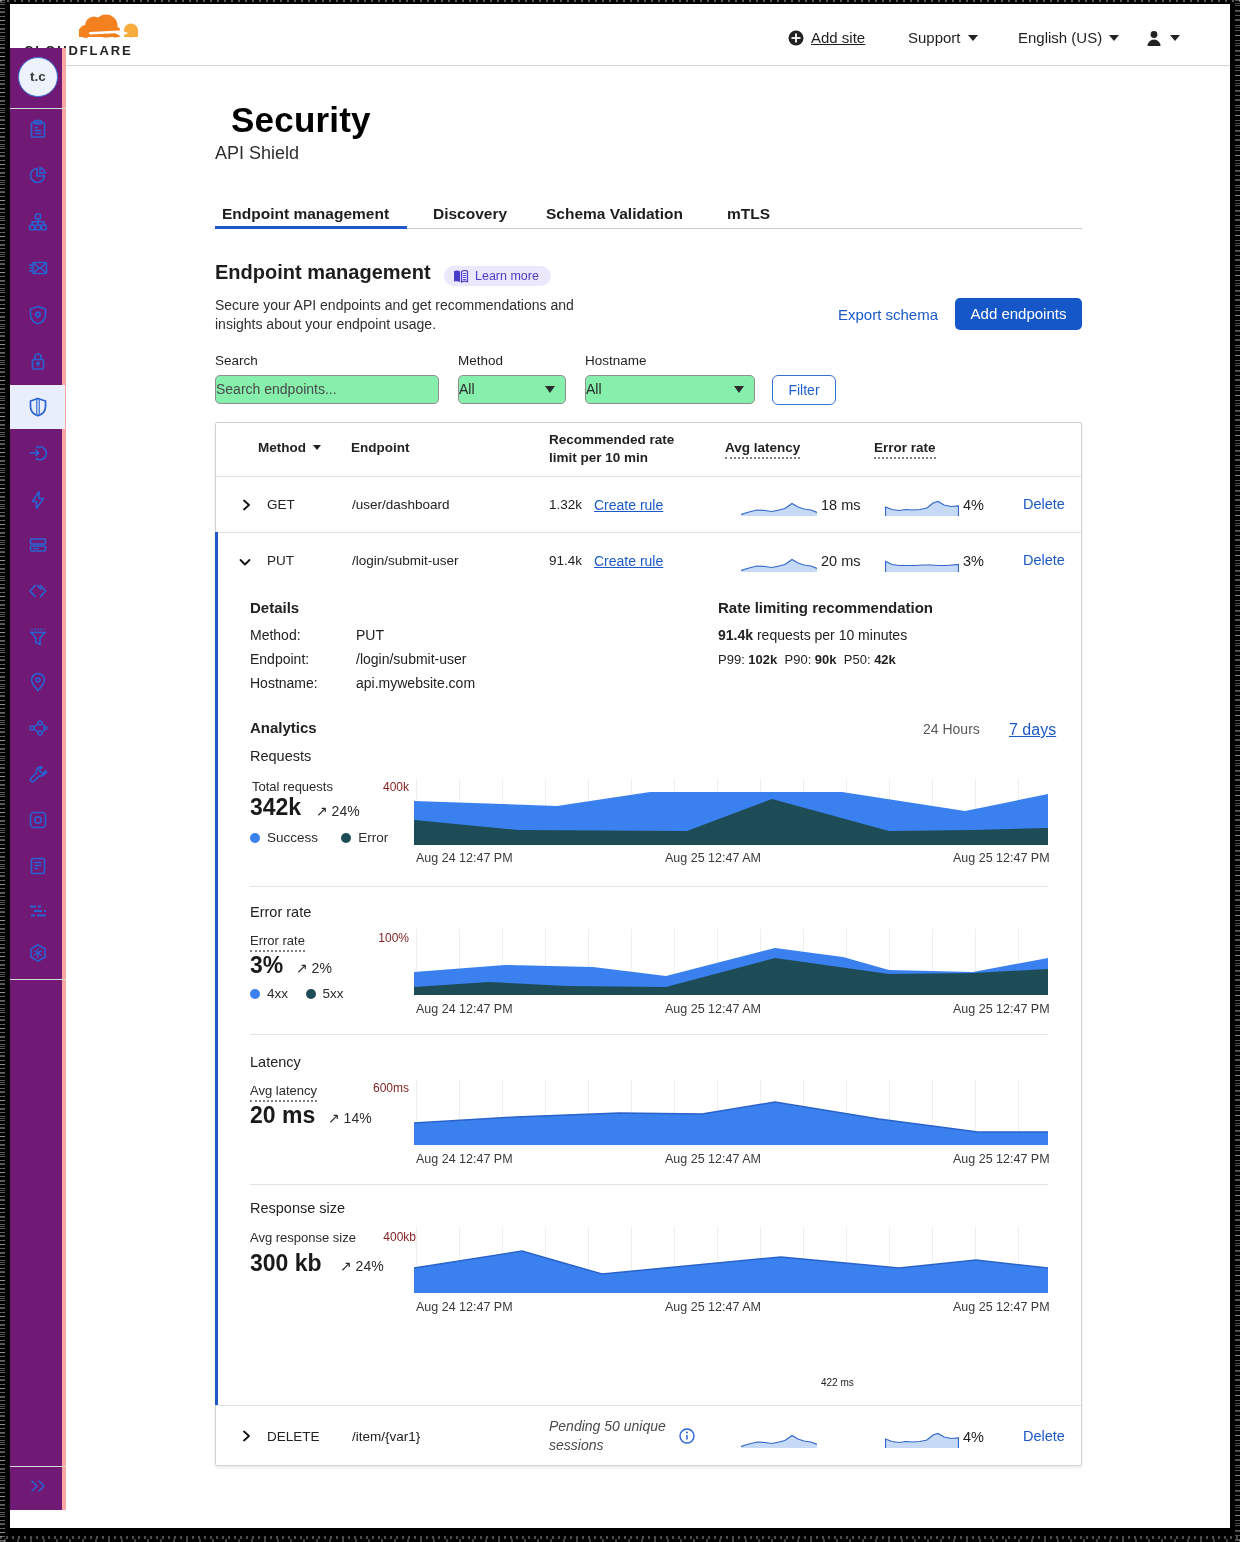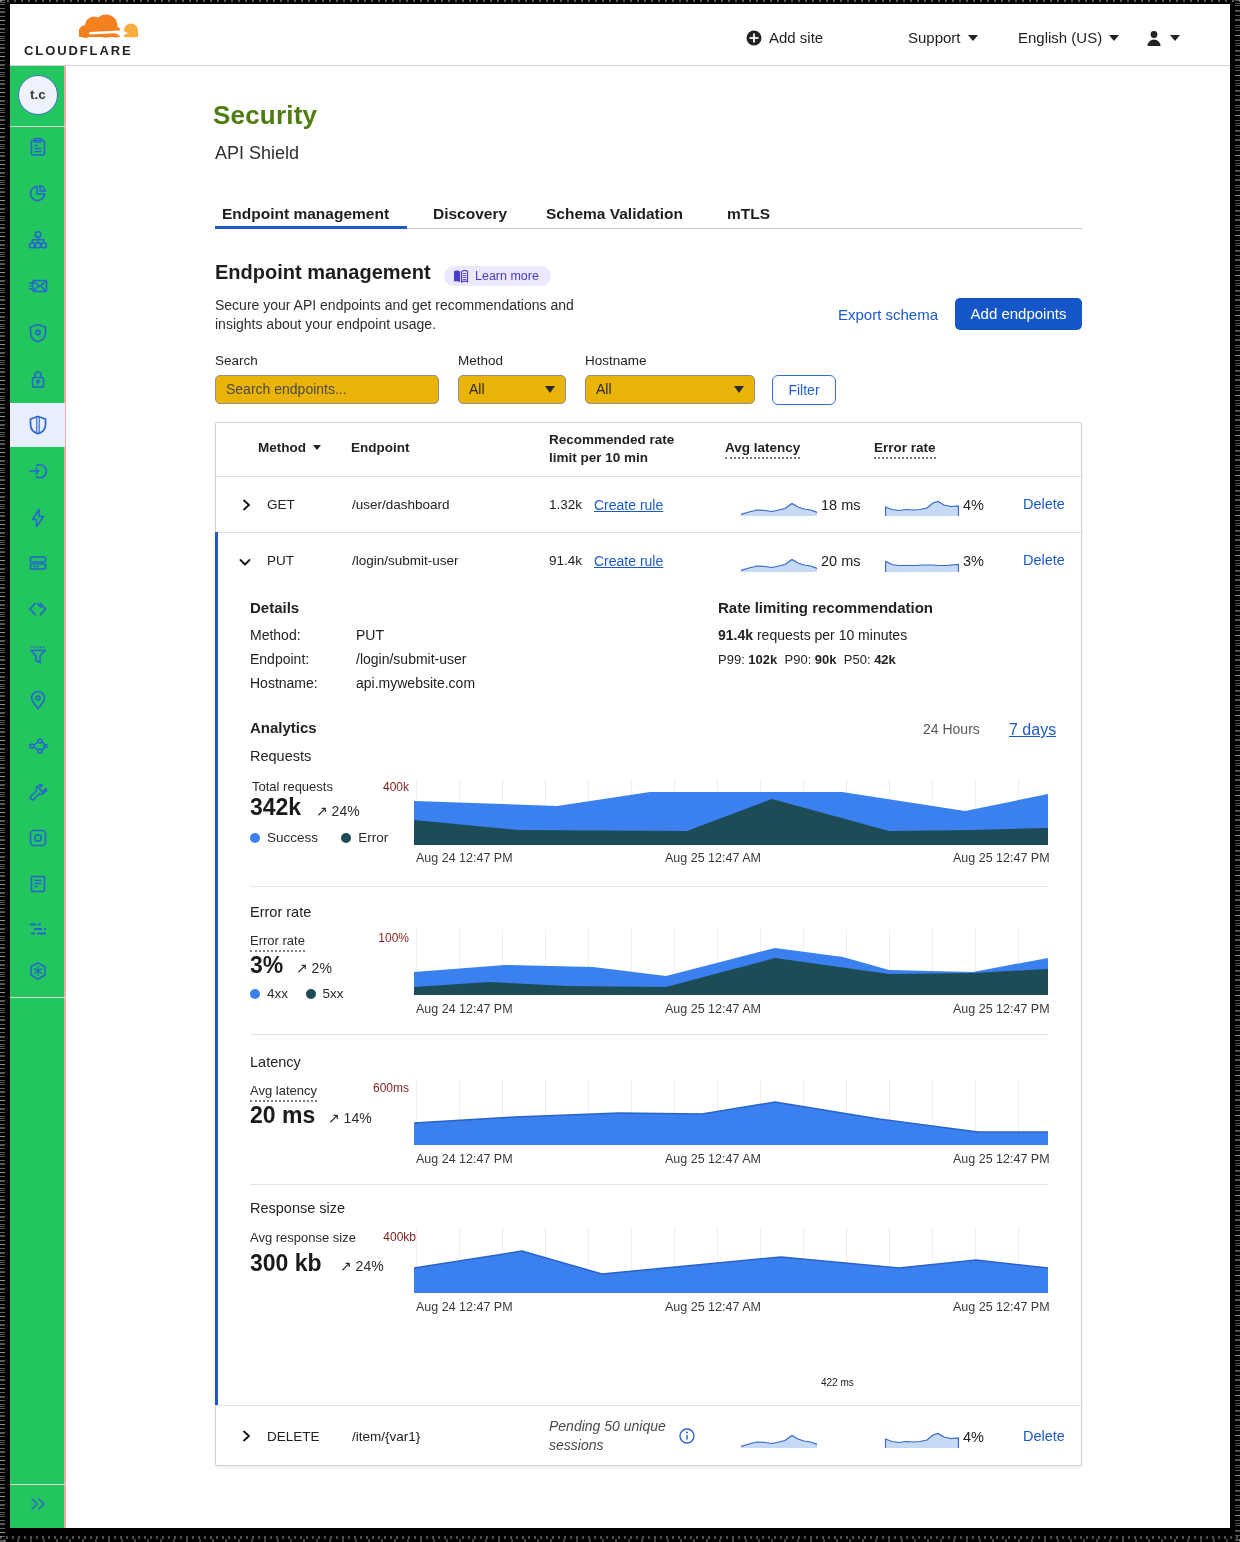--- a/index.html
+++ b/index.html
@@ -4,38 +4,38 @@
 <style>
 * { margin:0; padding:0; box-sizing:border-box; }
 html,body { width:1240px; height:1542px; background:#000; font-family:"Liberation Sans", sans-serif; }
 .page { position:absolute; left:10px; top:4px; width:1220px; height:1524px; background:#fff; overflow:hidden; }
 .abs { position:absolute; }
 
 .hdr { position:absolute; left:0; top:0; width:1220px; height:62px; border-bottom:1px solid #d5d5d5; background:#fff; }
 .hdr-item { position:absolute; font-size:15px; color:#1f1f1f; top:25px; }
 .caret { display:inline-block; width:0; height:0; border-left:5px solid transparent; border-right:5px solid transparent; border-top:6px solid #222; vertical-align:middle; margin-left:7px; margin-top:-2px;}
 
-.side { position:absolute; left:0; top:62px; width:56px; height:1462px; border-right:2px solid #fca5a5; background:#22c55e; }
+.side { position:absolute; left:0; top:44px; width:56px; height:1462px; border-right:4px solid #fca5a5; background:#701a75; }
 .avatar { position:absolute; left:8px; top:9px; width:40px; height:40px; border-radius:50%; border:1.5px solid #3b6fd4; background:#edf2fc; color:#3a3a3a; font-size:13.5px; font-weight:700; text-align:center; line-height:38px; }
 .sdiv { position:absolute; left:0; width:56px; border-top:1px solid #d9d9d9; }
 .sic { position:absolute; left:18px; width:20px; height:20px; }
 .sic svg { display:block; }
 .sactive { position:absolute; left:0; width:55px; height:44px; background:#e8eefb; }
 
 .main { position:absolute; left:56px; top:62px; width:1164px; height:1462px; background:#fff; }
-h1.sec { position:absolute; left:147px; top:34px; font-size:26px; color:#4d7c0f; letter-spacing:.2px; }
+h1.sec { position:absolute; left:165px; top:34px; font-size:35px; color:#000000; letter-spacing:.2px; }
 .apishield { position:absolute; left:149px; top:77px; font-size:18px; color:#2e2e2e; }
 .tabs { position:absolute; left:149px; top:139px; font-size:15.5px; font-weight:700; color:#1d1d1d; }
 .tabline { position:absolute; left:149px; top:162px; width:867px; border-top:1px solid #c9c9c9; }
 .tabactive { position:absolute; left:149px; top:160px; width:192px; border-top:3px solid #2158cb; }
 .link { color:#1b59c9; text-decoration:none; }
 .linku { color:#1b59c9; text-decoration:underline; }
 .btn { position:absolute; background:#1556c9; color:#fff; font-size:15px; border-radius:5px; text-align:center; }
 .pill { position:absolute; background:#ebe7fc; color:#4a3dc9; font-size:12.5px; border-radius:11px; padding:0 12px 0 31px; }
-.inp { position:absolute; border:1px solid #8e8e8e; border-radius:5px; height:29px; background:#eab308; font-size:14px; color:#2b2b2b; line-height:27px; padding-left:10px; }
+.inp { position:absolute; border:1px solid #8e8e8e; border-radius:5px; height:29px; background:#86efac; font-size:14px; color:#2b2b2b; line-height:27px; }
 .selcaret { position:absolute; width:0; height:0; border-left:5.5px solid transparent; border-right:5.5px solid transparent; border-top:7px solid #2b2b2b; }
 .lbl { position:absolute; font-size:13.5px; color:#1f1f1f; }
 
 .tbl { position:absolute; left:149px; top:356px; width:867px; height:1044px; border:1px solid #d2d2d2; border-radius:2px; background:#fff; box-shadow:0 2px 3px rgba(0,0,0,.08); }
 .th { font-weight:700; font-size:13.5px; color:#1f1f1f; }
 .cell { position:absolute; font-size:13.5px; color:#222; }
 .dotted { border-bottom:2px dotted #7f7f7f; padding-bottom:2px; }
 .rowline { position:absolute; left:0; width:865px; border-top:1px solid #e0e0e0; }
 .chev { position:absolute; width:12px; height:12px; }
 .big { position:absolute; font-size:23px; font-weight:700; color:#1a1a1a; }
@@ -65,21 +65,21 @@
         <circle cx="63.5" cy="21.5" r="6.5" fill="#f48120"></circle>
         <circle cx="72" cy="15.5" r="9" fill="#f48120"></circle>
         <circle cx="84" cy="16" r="11.5" fill="#f48120"></circle>
         <circle cx="93.5" cy="22" r="5.5" fill="#f48120"></circle>
         <rect x="57" y="19" width="42" height="8" fill="#f48120"></rect>
         <rect x="67" y="21.3" width="31" height="2.4" rx="1.2" fill="#fff" transform="rotate(-3 82 22.5)"></rect>
         <path d="M99.5 16.5 l2 4.7 4.7 1.8 -4.7 2.3 -2 5.2 -2.3-5.2 -4.5-2.3 4.5-1.8 z" fill="#fff"></path>
         <text x="2" y="44.5" font-size="13" font-weight="700" letter-spacing="1.9" fill="#222">CLOUDFLARE</text>
       </svg>
     </div>
-    <div class="hdr-item" style="left:736px;">
+    <div class="hdr-item" style="left:778px;text-decoration:underline;">
       <svg width="16" height="16" viewBox="0 0 16 16" style="vertical-align:-3px; margin-right:7px;">
           <circle cx="8" cy="8" r="7.5" fill="#222"></circle>
           <rect x="7.1" y="3.5" width="1.8" height="9" fill="#fff"></rect>
           <rect x="3.5" y="7.1" width="9" height="1.8" fill="#fff"></rect>
         </svg>Add site</div>
     <div class="hdr-item" style="left:898px;">Support<span class="caret"></span></div>
     <div class="hdr-item" style="left:1008px;">English (US)<span class="caret"></span></div>
     <div class="hdr-item" style="left:1135px;">
       <svg width="18" height="16" viewBox="0 0 18 16" style="vertical-align:-3px;">
           <circle cx="9" cy="4.5" r="3.4" fill="#222"></circle>

